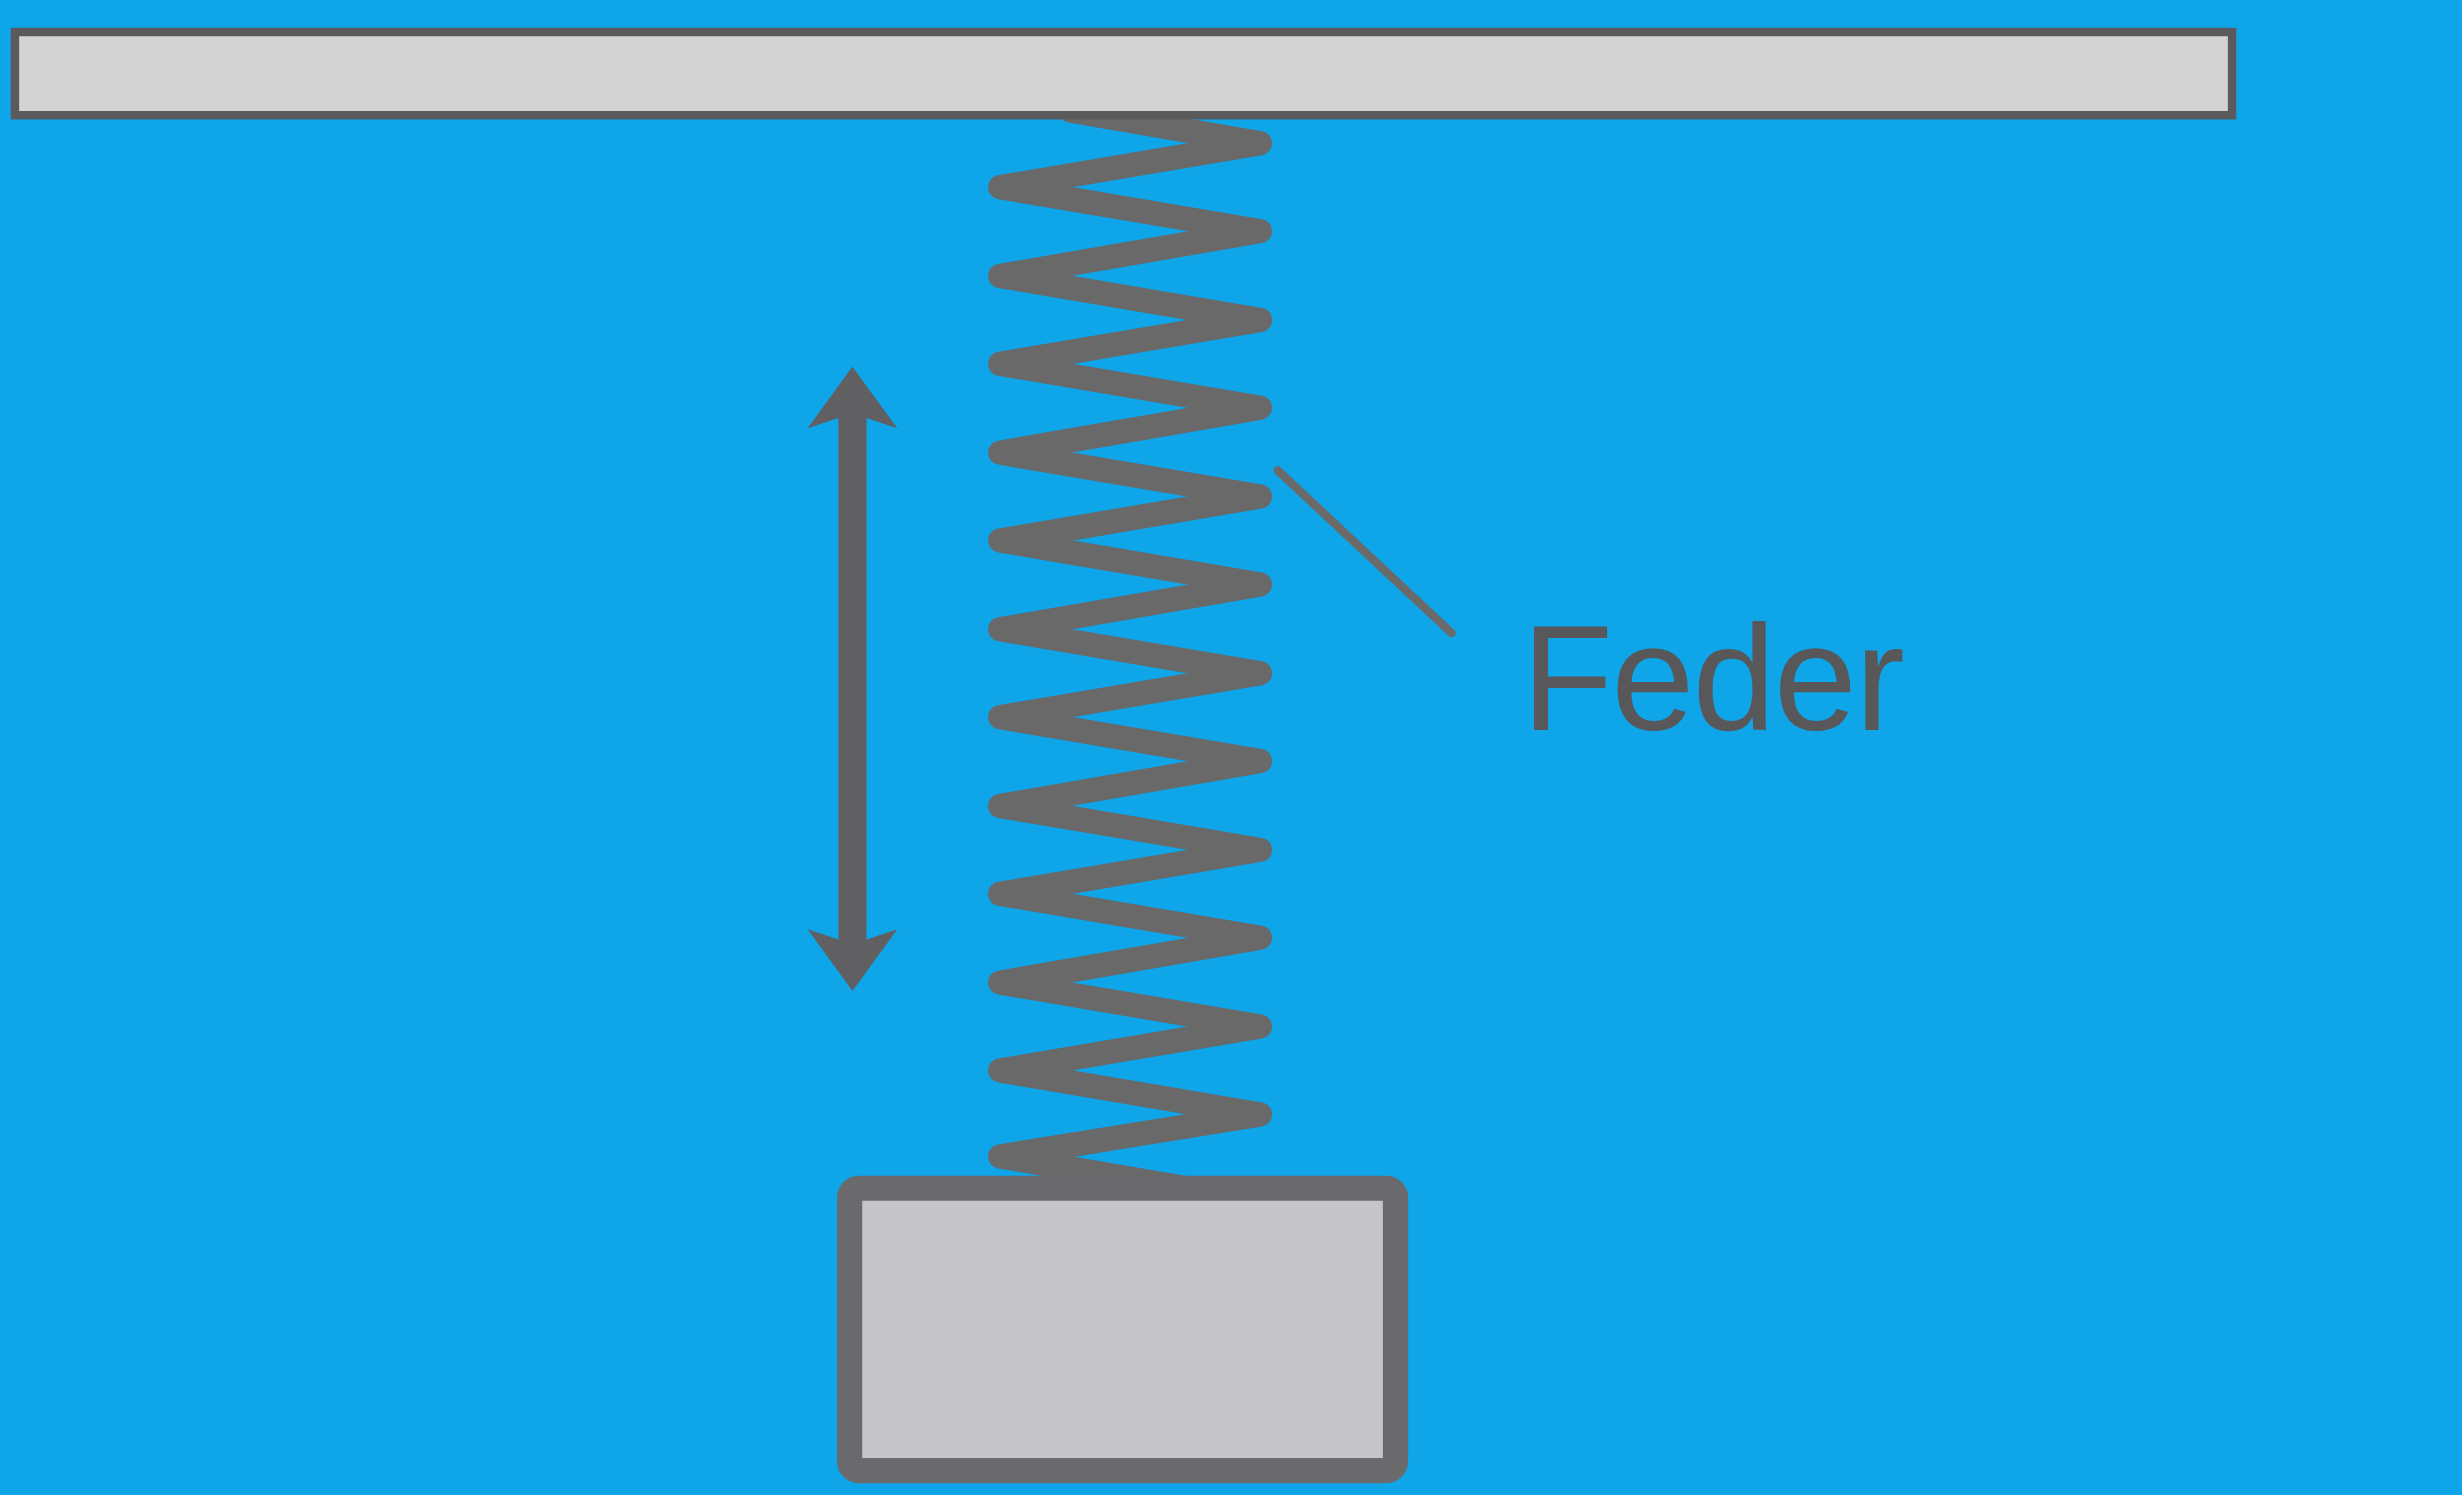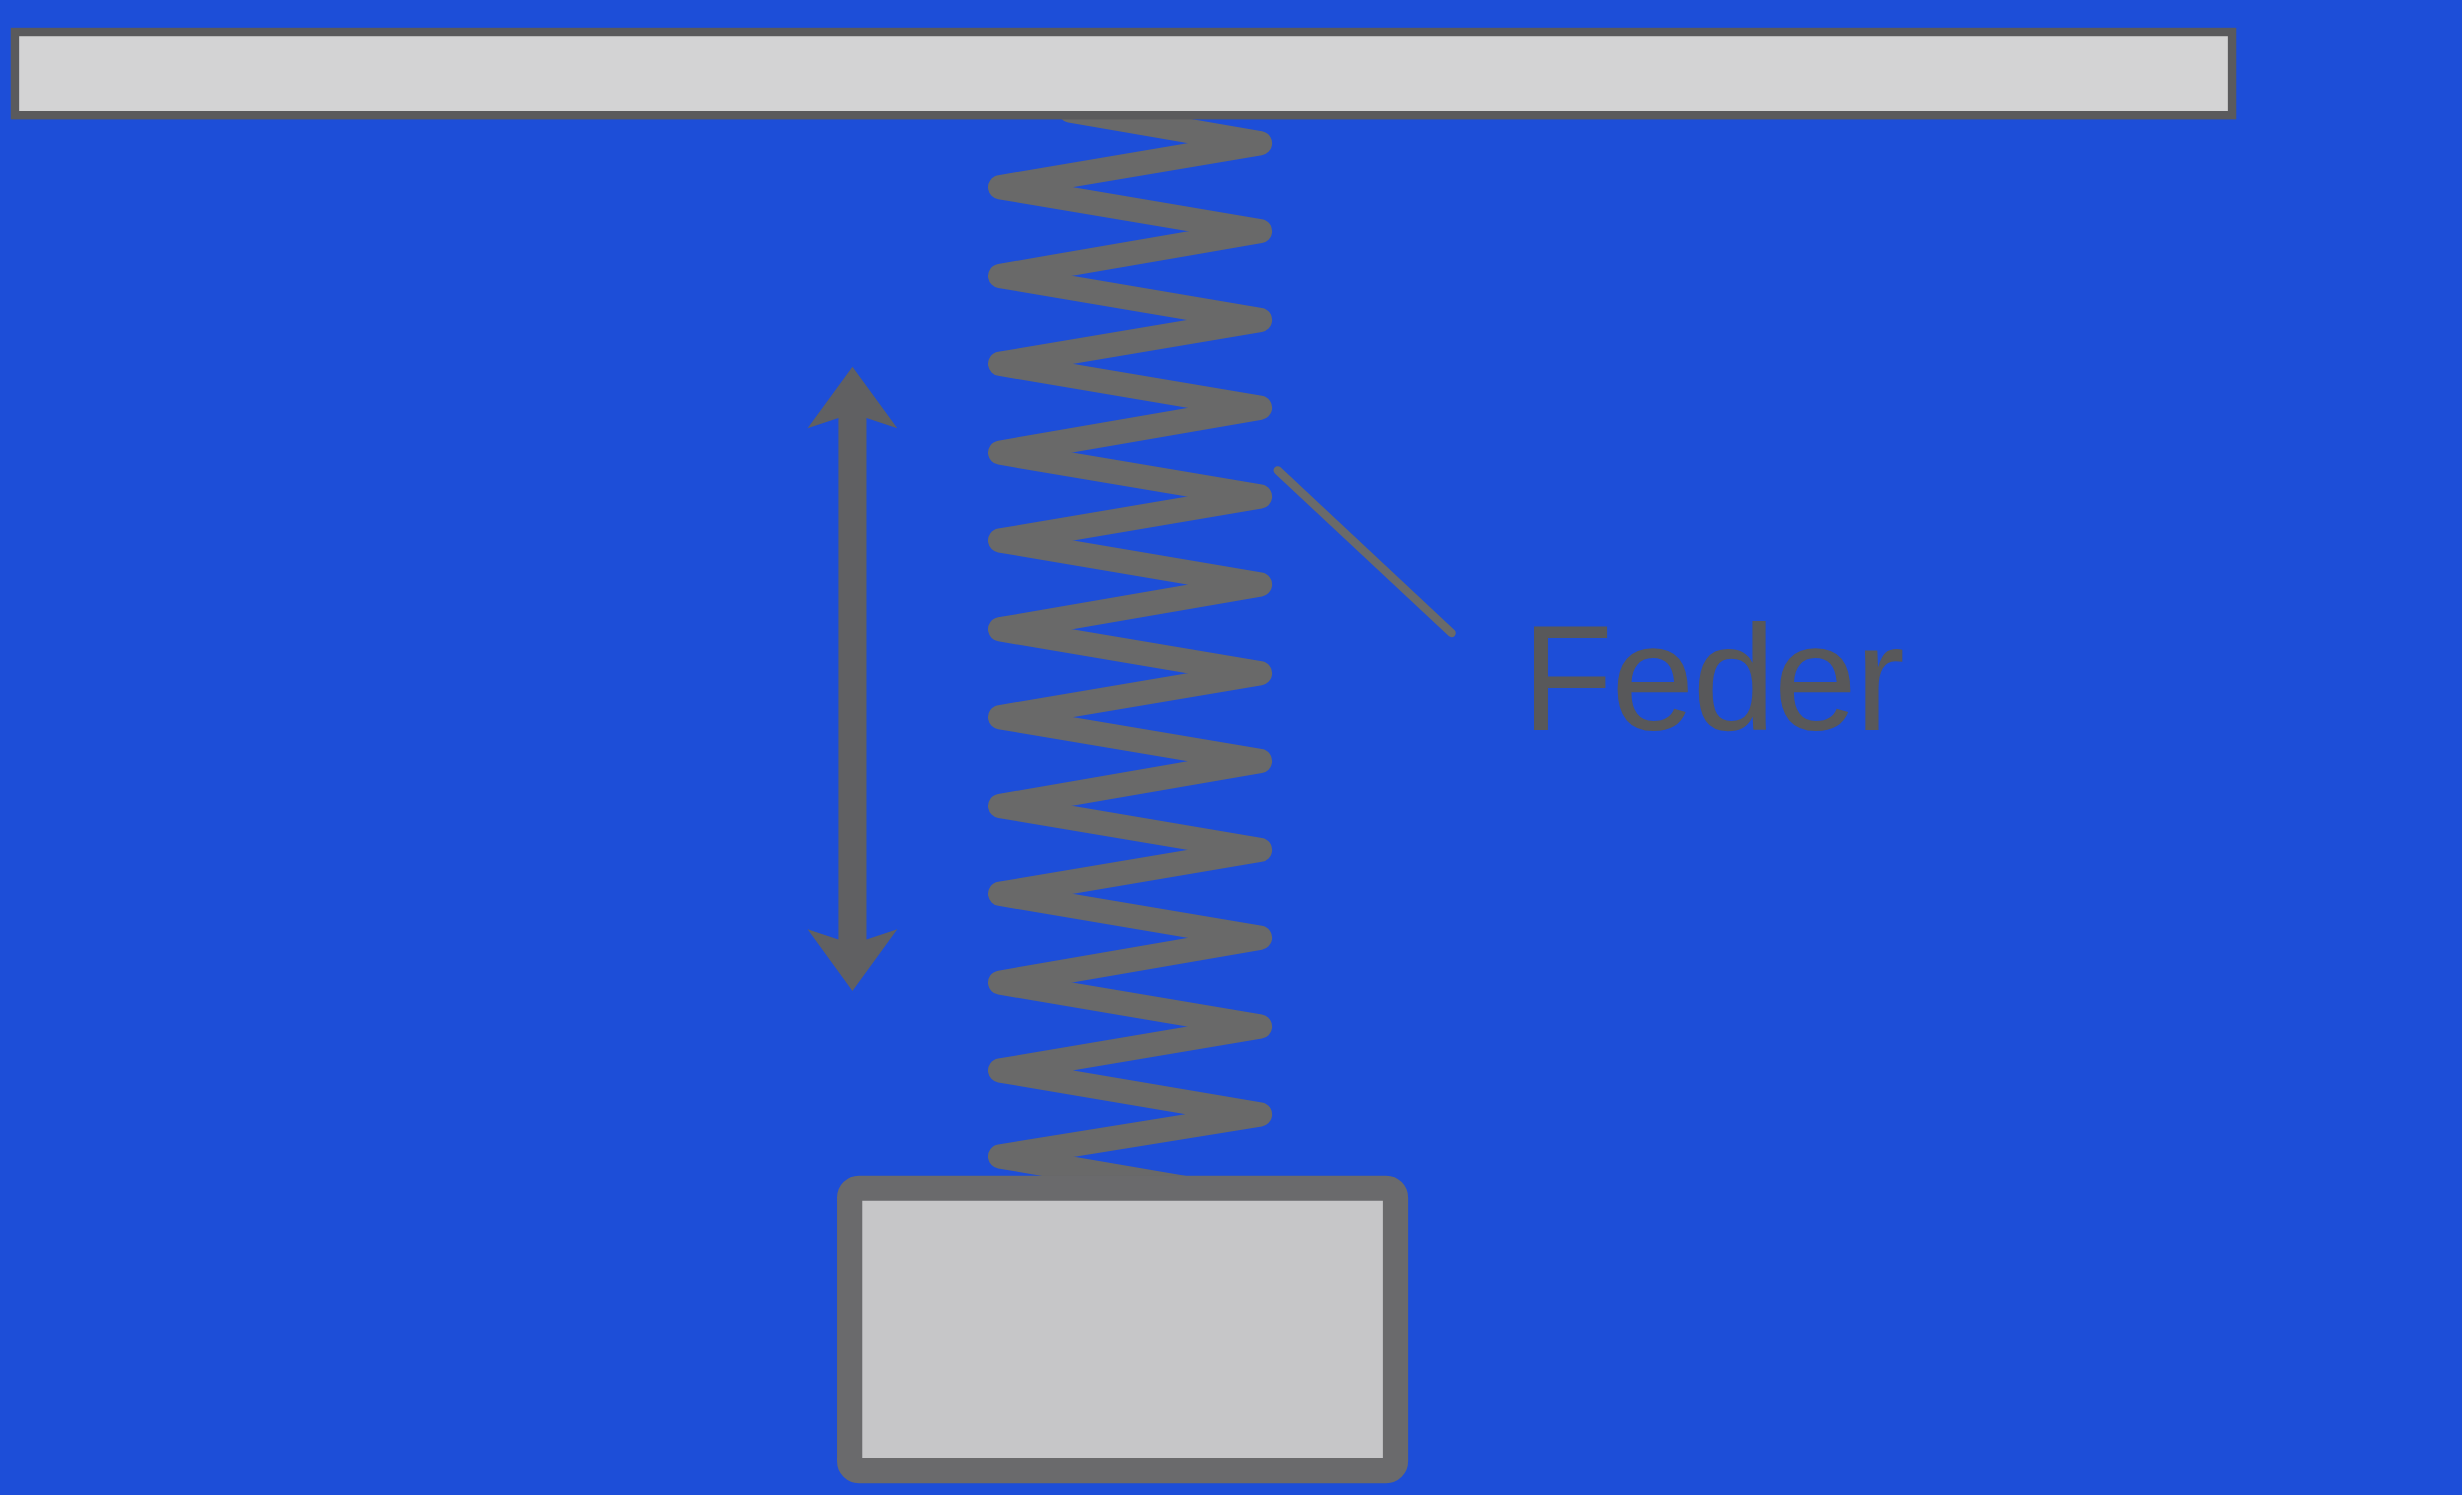--- a/index.html
+++ b/index.html
@@ -4,21 +4,21 @@
 <style>
   html, body {
     margin: 0;
     padding: 0;
     background: #ffffff;
   }
   .stage {
     width: 2462px;
     height: 1496px;
     position: relative;
-    background: #1d4ed8;
+    background: #0ea5e9;
     overflow: hidden;
   }
   svg.diagram {
     display: block;
     width: 2462px;
     height: 1496px;
   }
   .spring-path {
     fill: none;
     stroke-width: 26;

